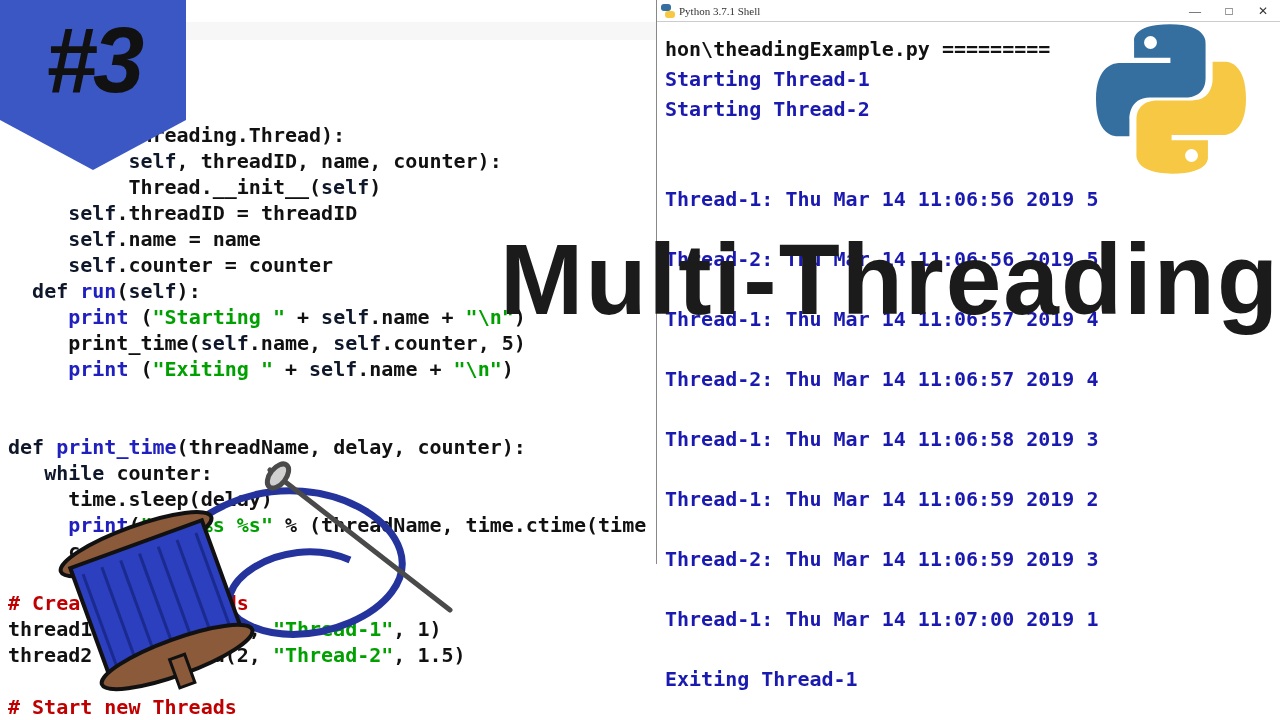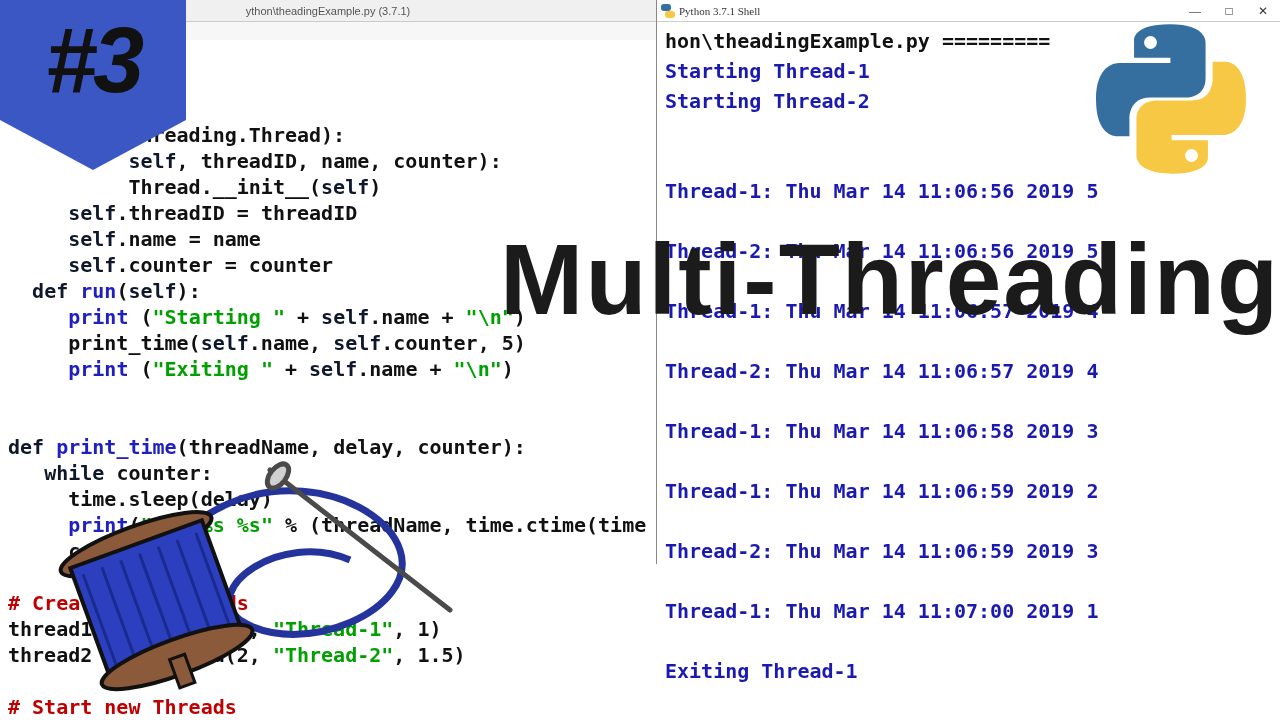--- a/index.html
+++ b/index.html
@@ -23,41 +23,40 @@
   .py-ico{width:14px;height:14px;margin:0 4px;position:relative;}
   .py-ico:before,.py-ico:after{content:"";position:absolute;width:10px;height:7px;border-radius:3px;}
   .py-ico:before{background:#356f9f;top:0;left:0;}
   .py-ico:after{background:#f7c843;bottom:0;right:0;}
   .shell-title{flex:1;font:11px/22px "Segoe UI";color:#333;}
   .win-btns{display:flex;}
   .win-btn{width:34px;height:22px;font:12px/22px "Segoe UI";text-align:center;color:#333;}
   .shell-menu{height:18px;background:#fff;border-bottom:1px solid #ccc;font:11px/18px "Segoe UI";color:#333;}
   .shell-menu span{padding:0 6px;cursor:default;}
   .shell-out{padding:4px 8px;font:700 20px/30px Consolas,Menlo,monospace;color:#1a1ab0;white-space:pre;}
-  .out-head{color:#111;}
+  .out-head{color:#111;margin-top:8px;}
   
   .badge{position:absolute;top:0;left:0;width:186px;height:170px;}
   .badge svg{display:block;}
   .badge-txt{position:absolute;top:0;left:0;width:186px;text-align:center;
     font:italic 900 92px/120px "Arial Black",Arial;color:#111;letter-spacing:-4px;}
   
   .big-title{position:absolute;top:215px;left:0;right:0;text-align:right;
     font:900 100px/128px "Arial Black",Arial;color:#1b1b1b;letter-spacing:2px;}
   
   .pylogo{position:absolute;top:24px;right:34px;width:150px;height:150px;}
   
   .sewing{position:absolute;left:40px;top:430px;width:420px;height:280px;}
 </style>
 </head>
 <body>
 
 <div class="stage">
 
   <div class="editor">
-    <div class="editor-title">ython\theadingExample.py (3.7.1)</div>
     <div class="editor-menu" id="editor-menu"><span>elp</span></div>
     <div class="code" id="code-area"><div>&nbsp;</div><div>&nbsp;</div><div>&nbsp;</div><div><span>          threading.Thread):</span></div><div><span>          </span><span class="kw">self</span><span>, threadID, name, counter):</span></div><div><span>          Thread.__init__(</span><span class="kw">self</span><span>)</span></div><div><span>     </span><span class="kw">self</span><span>.threadID = threadID</span></div><div><span>     </span><span class="kw">self</span><span>.name = name</span></div><div><span>     </span><span class="kw">self</span><span>.counter = counter</span></div><div><span>  </span><span class="kw">def</span><span> </span><span class="fn">run</span><span>(</span><span class="kw">self</span><span>):</span></div><div><span>     </span><span class="fn">print</span><span> (</span><span class="str">"Starting "</span><span> + </span><span class="kw">self</span><span>.name + </span><span class="str">"\n"</span><span>)</span></div><div><span>     print_time(</span><span class="kw">self</span><span>.name, </span><span class="kw">self</span><span>.counter, </span><span>5</span><span>)</span></div><div><span>     </span><span class="fn">print</span><span> (</span><span class="str">"Exiting "</span><span> + </span><span class="kw">self</span><span>.name + </span><span class="str">"\n"</span><span>)</span></div><div>&nbsp;</div><div>&nbsp;</div><div><span class="kw">def</span><span> </span><span class="fn">print_time</span><span>(threadName, delay, counter):</span></div><div><span>   </span><span class="kw">while</span><span> counter:</span></div><div><span>     time.sleep(delay)</span></div><div><span>     </span><span class="fn">print</span><span>(</span><span class="str">"%s: %s %s"</span><span> % (threadName, time.ctime(time</span></div><div><span>     counter -= 1</span></div><div>&nbsp;</div><div><span class="com"># Create new threads</span></div><div><span>thread1 = myThread(1, </span><span class="str">"Thread-1"</span><span>, 1)</span></div><div><span>thread2 = myThread(2, </span><span class="str">"Thread-2"</span><span>, 1.5)</span></div><div>&nbsp;</div><div><span class="com"># Start new Threads</span></div></div>
   </div>
 
   <div class="shell">
     <div class="shell-tb">
       <div class="py-ico"></div>
       <div class="shell-title">Python 3.7.1 Shell</div>
       <div class="win-btns">
         <div class="win-btn">—</div>

